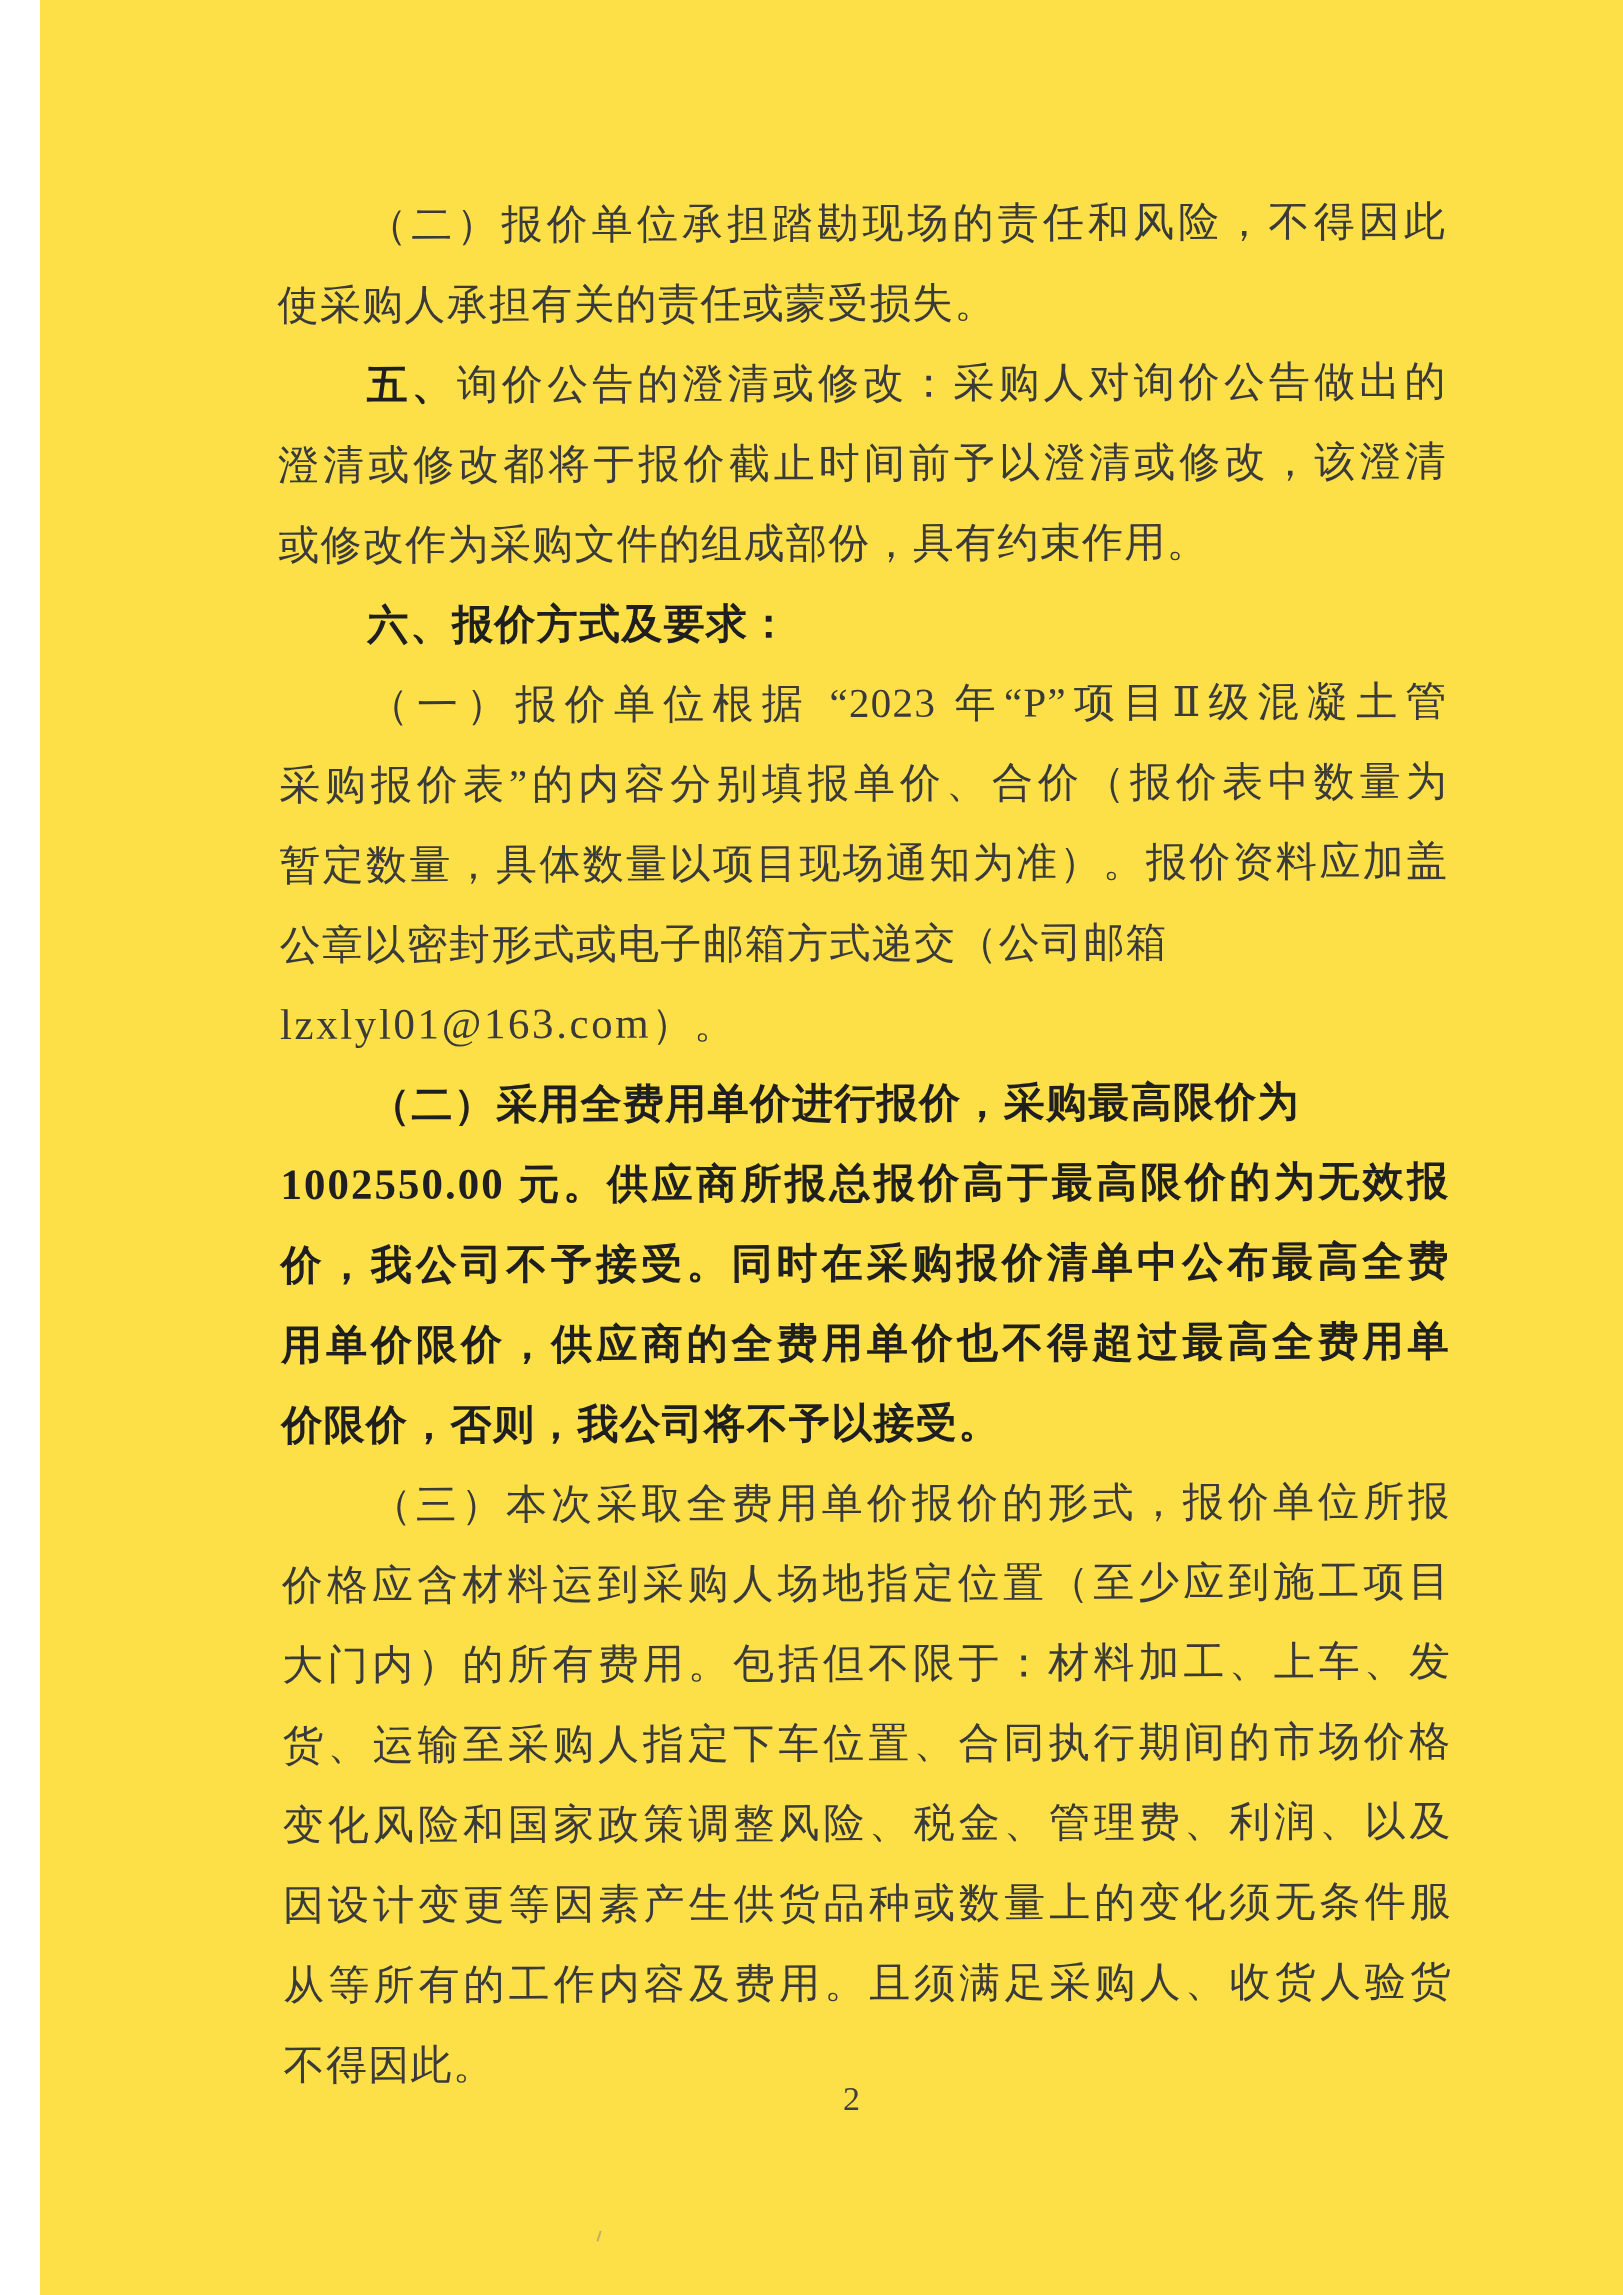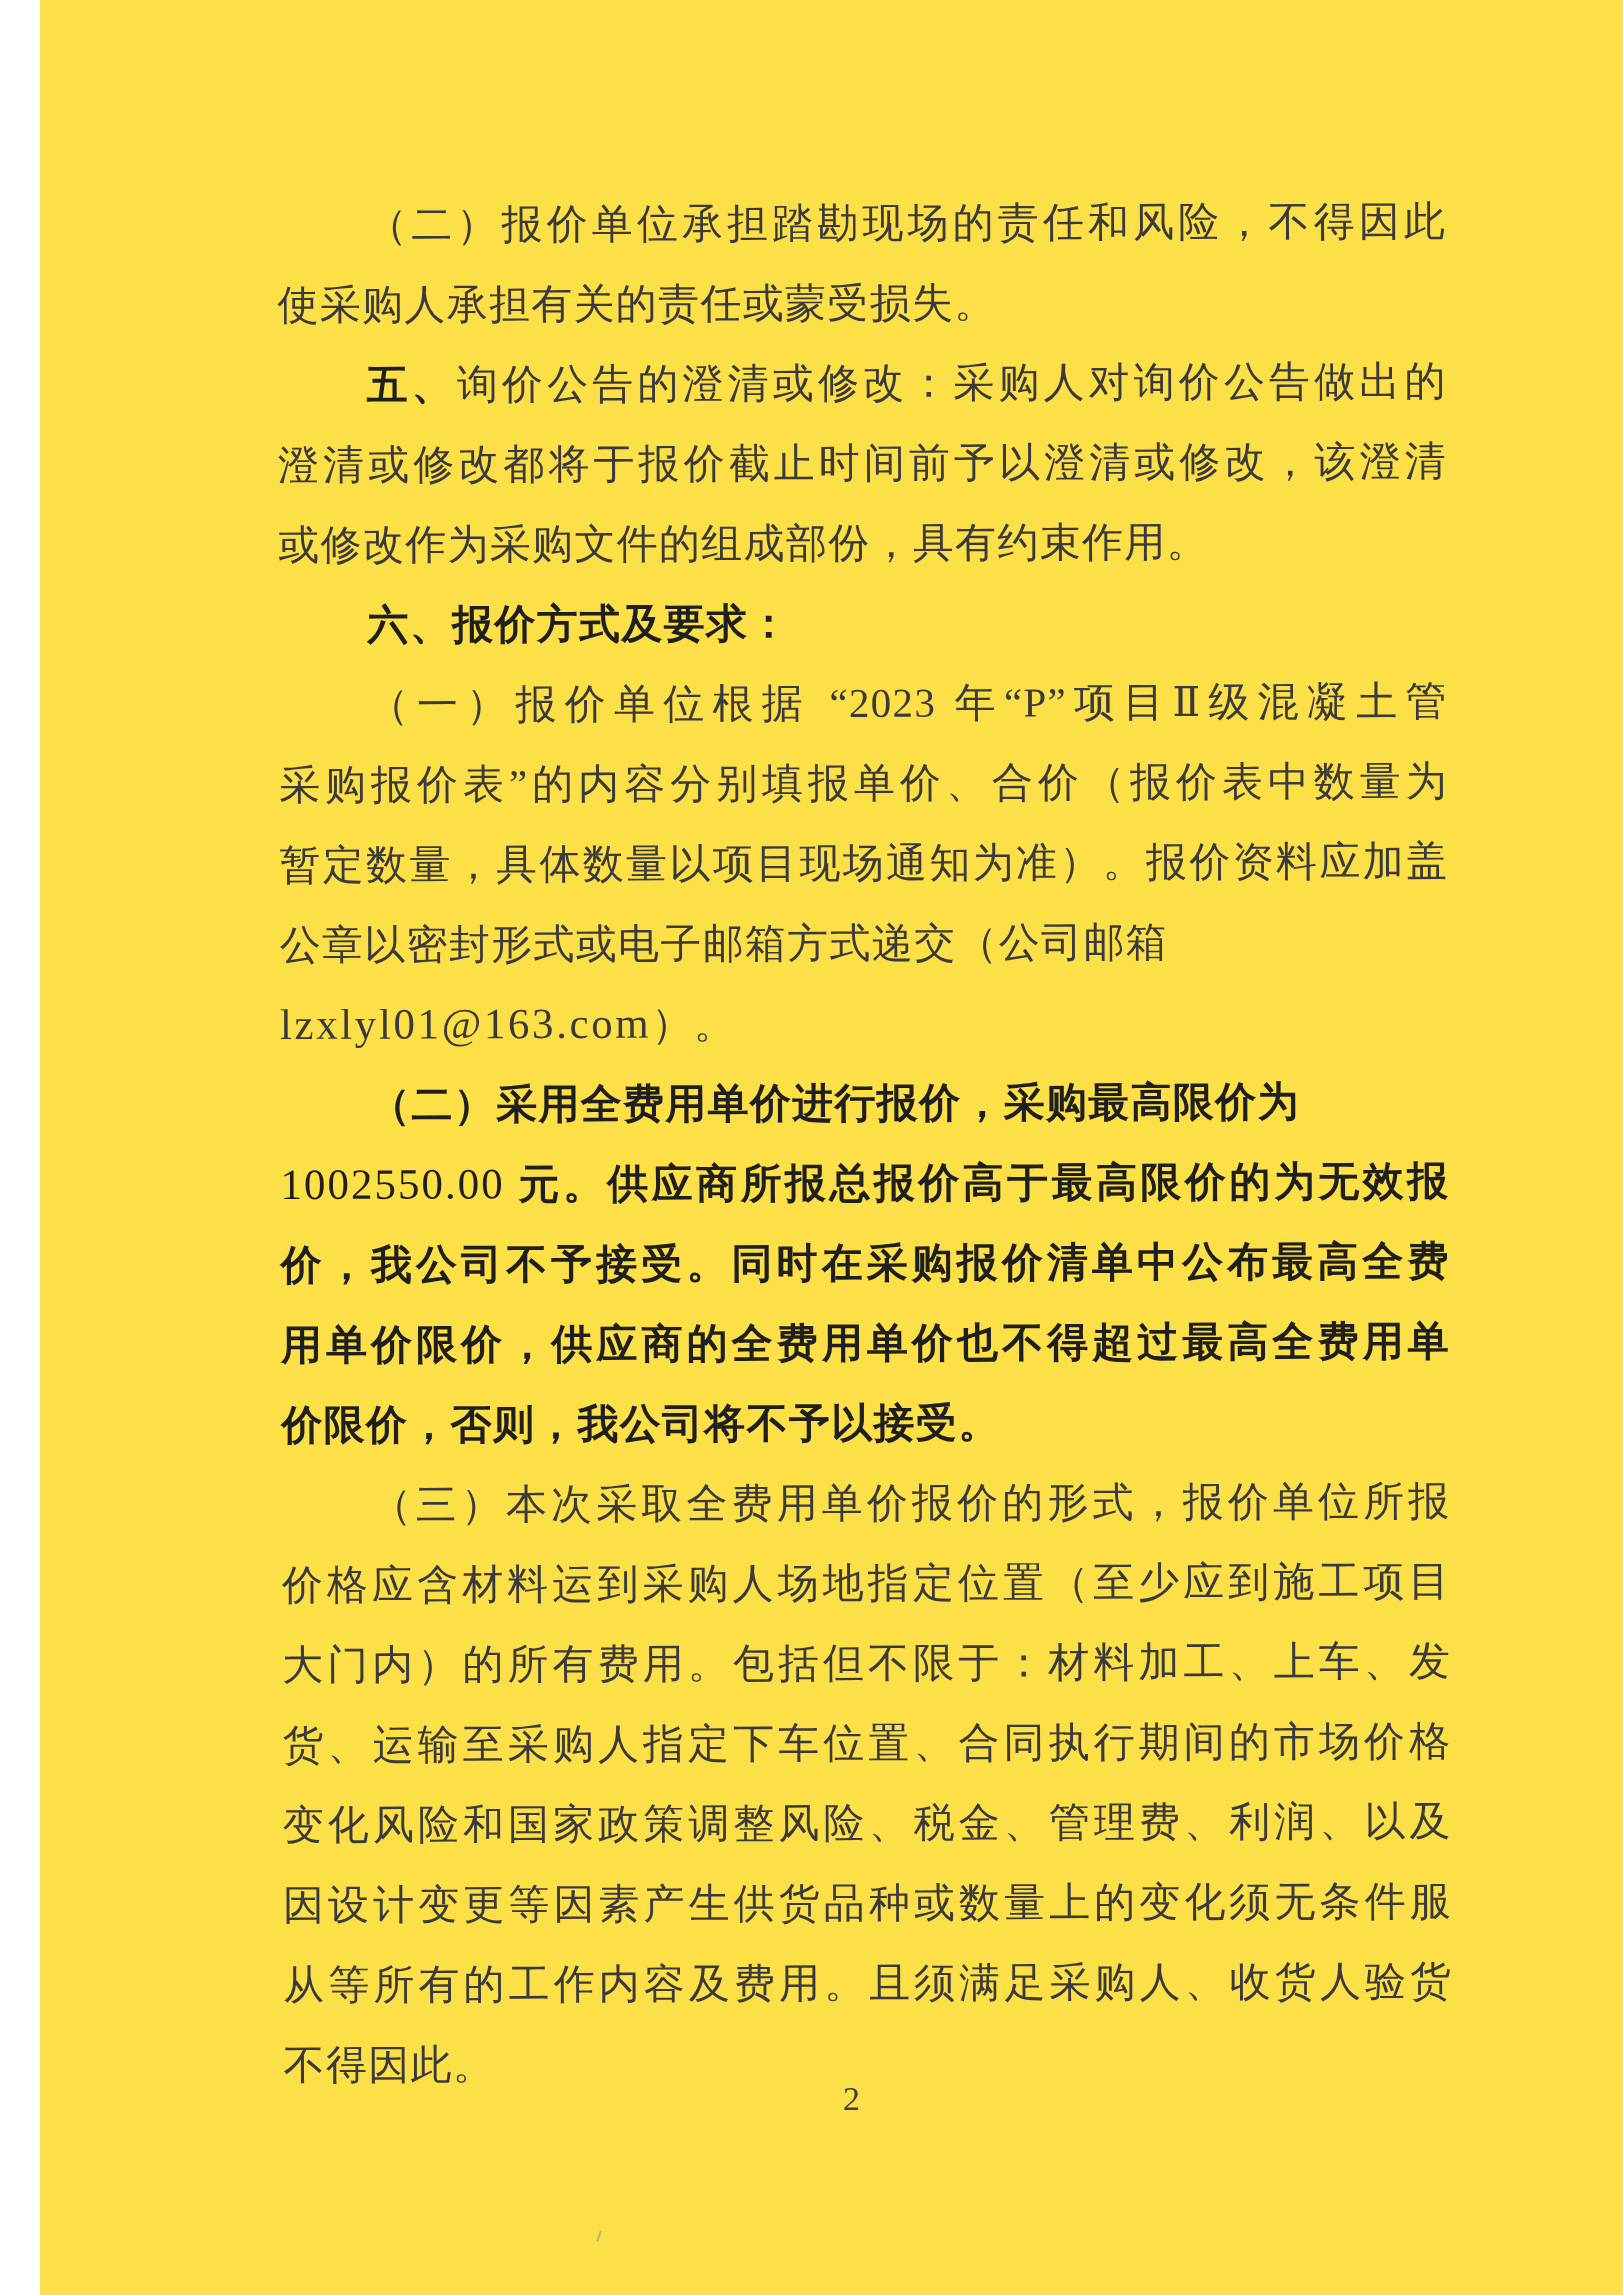--- a/index.html
+++ b/index.html
@@ -46,21 +46,21 @@
   .seg { display: inline; }
   .seg.latin {
     font-family: "Liberation Serif", "DejaVu Serif", serif;
     font-size: 43px;
     letter-spacing: 2.6px;
   }
   .seg.num {
     font-family: "Liberation Serif", "DejaVu Serif", serif;
     font-size: 43px;
     letter-spacing: 2px;
-    font-weight: 400;
+    font-weight: 700;
   }
   .page-number {
     position: absolute;
     left: 0;
     top: 2080px;
     width: 1623px;
     text-align: center;
     font-size: 34px;
     color: #3f3f3f;
     letter-spacing: 0;

